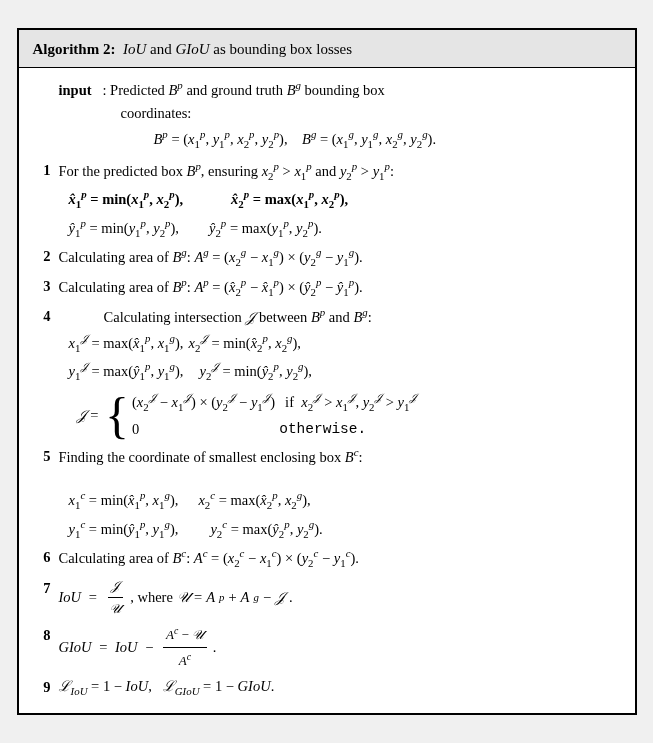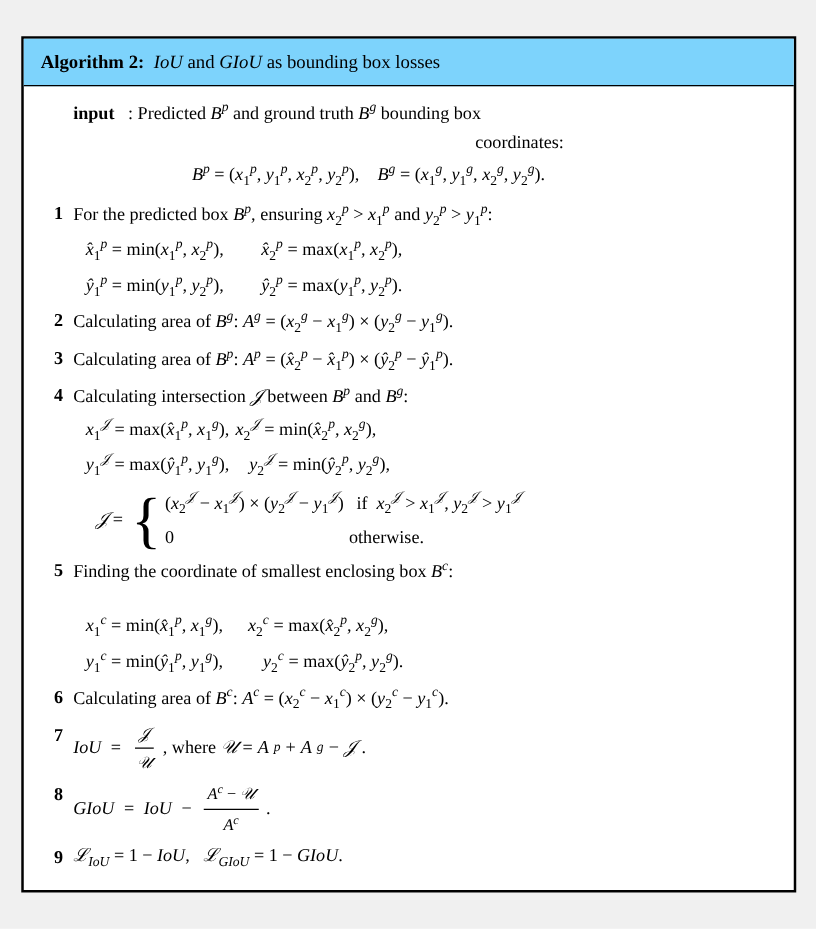--- a/index.html
+++ b/index.html
@@ -13,21 +13,21 @@
     }
     .algorithm-box {
       background: #fff;
       border: 2px solid #000;
       width: 620px;
       padding: 0;
       font-size: 14.5px;
       line-height: 1.55;
     }
     .algorithm-header {
-      background: #7dd3fc;
+      background: #e5e5e5;
       border-bottom: 1.5px solid #000;
       padding: 8px 14px 6px 14px;
       font-size: 15px;
     }
     .algorithm-header .algo-title {
       font-weight: bold;
     }
     .algorithm-body {
       padding: 6px 14px 10px 14px;
     }
@@ -37,20 +37,21 @@
     .step-num {
       font-weight: bold;
       width: 22px;
       padding-right: 4px;
       text-align: right;
       vertical-align: top;
       padding-top: 1px;
     }
     .step-content {
       padding-left: 4px;
+      text-align: center;
     }
     .fraction {
       display: inline-flex;
       flex-direction: column;
       align-items: center;
       vertical-align: middle;
       margin: 0 2px;
     }
     .fraction .numerator {
       border-bottom: 1px solid #000;
@@ -78,37 +79,37 @@
     &nbsp;<em>IoU</em> and <em>GIoU</em> as bounding box losses
   </div>
 
   <div class="algorithm-body">
 
     <div class="step-row">
       <div style="width:22px;"></div>
       <div style="padding-left:4px;">
         <span class="io-label">input</span>
         &nbsp;&nbsp;: Predicted <em>B</em><sup><em>p</em></sup> and ground truth <em>B</em><sup><em>g</em></sup> bounding box
-        <div style="padding-left: 62px; text-align: right;">
+        <div style="padding-left: 62px;">
           coordinates:
         </div>
         <div style="padding-left: 80px; margin: 2px 15px;">
           <em>B</em><sup><em>p</em></sup> = (<em>x</em><sub>1</sub><sup><em>p</em></sup>, <em>y</em><sub>1</sub><sup><em>p</em></sup>, <em>x</em><sub>2</sub><sup><em>p</em></sup>, <em>y</em><sub>2</sub><sup><em>p</em></sup>),&nbsp;&nbsp;&nbsp;
           <em>B</em><sup><em>g</em></sup> = (<em>x</em><sub>1</sub><sup><em>g</em></sup>, <em>y</em><sub>1</sub><sup><em>g</em></sup>, <em>x</em><sub>2</sub><sup><em>g</em></sup>, <em>y</em><sub>2</sub><sup><em>g</em></sup>).
         </div>
       </div>
     </div>
 
 
     <div class="step-row">
       <div class="step-num">1</div>
       <div class="step-content">
         For the predicted box <em>B</em><sup><em>p</em></sup>, ensuring <em>x</em><sub>2</sub><sup><em>p</em></sup> &gt; <em>x</em><sub>1</sub><sup><em>p</em></sup> and <em>y</em><sub>2</sub><sup><em>p</em></sup> &gt; <em>y</em><sub>1</sub><sup><em>p</em></sup>:
         <div style="padding-left: 10px; margin-top: 2px;">
-          <div style="display:flex; gap: 30px; margin-bottom:2px;">
+          <div style="display:flex; gap: 48px; margin-bottom:2px;font-weight:bold;">
             <span>
               <em>x̂</em><sub>1</sub><sup><em>p</em></sup> = min(<em>x</em><sub>1</sub><sup><em>p</em></sup>, <em>x</em><sub>2</sub><sup><em>p</em></sup>),
             </span>
             <span>
               <em>x̂</em><sub>2</sub><sup><em>p</em></sup> = max(<em>x</em><sub>1</sub><sup><em>p</em></sup>, <em>x</em><sub>2</sub><sup><em>p</em></sup>),
             </span>
           </div>
           <div style="display:flex; gap: 30px;">
             <span>
               <em>ŷ</em><sub>1</sub><sup><em>p</em></sup> = min(<em>y</em><sub>1</sub><sup><em>p</em></sup>, <em>y</em><sub>2</sub><sup><em>p</em></sup>),
@@ -160,21 +161,21 @@
           <div style="display:flex; align-items: center; margin-left: 8px;">
             <em>𝒥</em>&nbsp;=&nbsp;
             <span style="font-size: 50px; line-height: 1; font-weight: 100; margin: 0 3px;">{</span>
             <div>
               <div style="display:flex; gap:10px; margin-bottom: 3px;">
                 <span>(<em>x</em><sub>2</sub><sup><em>𝒥</em></sup> − <em>x</em><sub>1</sub><sup><em>𝒥</em></sup>) × (<em>y</em><sub>2</sub><sup><em>𝒥</em></sup> − <em>y</em><sub>1</sub><sup><em>𝒥</em></sup>)</span>
                 <span>if&nbsp;&nbsp;<em>x</em><sub>2</sub><sup><em>𝒥</em></sup> &gt; <em>x</em><sub>1</sub><sup><em>𝒥</em></sup>, <em>y</em><sub>2</sub><sup><em>𝒥</em></sup> &gt; <em>y</em><sub>1</sub><sup><em>𝒥</em></sup></span>
               </div>
               <div style="display:flex; gap: 10px;">
                 <span>0</span>
-                <span style="padding-left: 130px;">otherwise.</span>
+                <span style="padding-left: 130px; font-family: Liberation Mono, monospace;">otherwise.</span>
               </div>
             </div>
           </div>
         </div>
       </div>
     </div>
 
     <div class="step-row">
       <div class="step-num">5</div>
       <div class="step-content">

